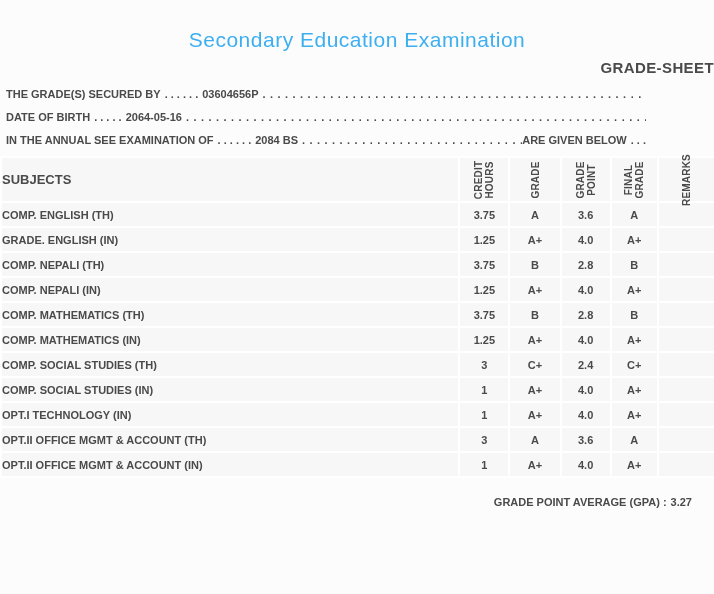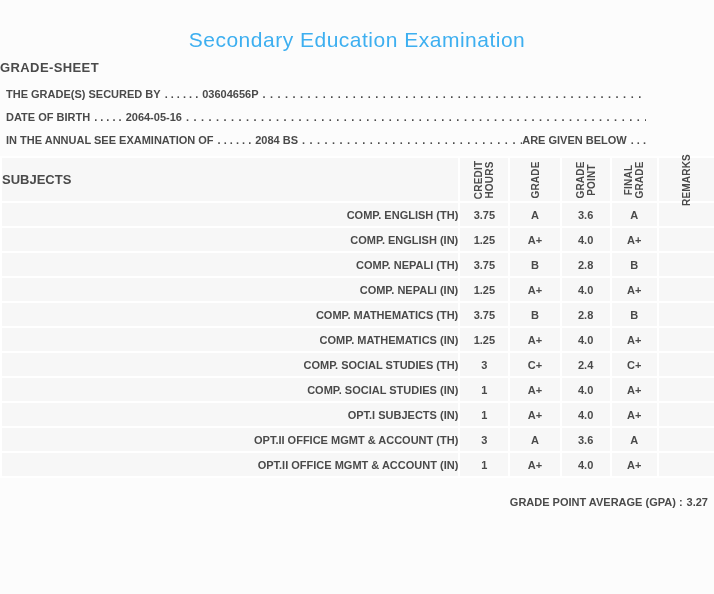--- a/index.html
+++ b/index.html
@@ -16,22 +16,22 @@
     margin-top: 28px;
     text-align: center;
     font-size: 21px;
     font-weight: 400;
     letter-spacing: 0.5px;
     line-height: 24px;
     color: #3daff0;
   }
   .subtitle {
     margin-top: 9px;
-    text-align: left;
-    font-size: 13px;
+    text-align: right;
+    font-size: 15px;
     font-weight: 700;
     letter-spacing: 0.4px;
     line-height: 14px;
     color: #4a4a4a;
   }
 
   .info-lines { margin-left: 6px; width: 640px; }
   .info-line {
     display: flex;
     align-items: center;
@@ -78,30 +78,30 @@
     left: 50%; top: 50%;
     transform: translate(-50%, -50%) rotate(-90deg);
     font-size: 10px;
     line-height: 11px;
     white-space: pre-line;
     text-align: center;
     width: max-content;
     letter-spacing: 0.2px;
   }
   td.subject-cell {
-    text-align: right;
+    text-align: left;
     padding-left: 6px;
     height: 23px;
   }
   td.val-cell { text-align: center; height: 23px; }
 
   .footer {
     margin-top: 18px;
     text-align: right;
-    padding-right: 6px;
+    padding-right: 22px;
     font-size: 11px;
     font-weight: 700;
     color: #4a4a4a;
   }
   .footer .gpa-value { margin-left: 4px; }
 </style>
 </head>
 <body>
 
 <div class="page">
@@ -167,21 +167,21 @@
     <tbody>
         <tr>
           <td class="subject-cell">COMP. ENGLISH (TH)</td>
           <td class="val-cell">3.75</td>
           <td class="val-cell">A</td>
           <td class="val-cell">3.6</td>
           <td class="val-cell">A</td>
           <td class="val-cell"></td>
         </tr>
         <tr>
-          <td class="subject-cell">COMP. ENGLISH (IN)</td>
+          <td class="subject-cell">GRADE. ENGLISH (IN)</td>
           <td class="val-cell">1.25</td>
           <td class="val-cell">A+</td>
           <td class="val-cell">4.0</td>
           <td class="val-cell">A+</td>
           <td class="val-cell"></td>
         </tr>
         <tr>
           <td class="subject-cell">COMP. NEPALI (TH)</td>
           <td class="val-cell">3.75</td>
           <td class="val-cell">B</td>
@@ -223,21 +223,21 @@
         </tr>
         <tr>
           <td class="subject-cell">COMP. SOCIAL STUDIES (IN)</td>
           <td class="val-cell">1</td>
           <td class="val-cell">A+</td>
           <td class="val-cell">4.0</td>
           <td class="val-cell">A+</td>
           <td class="val-cell"></td>
         </tr>
         <tr>
-          <td class="subject-cell">OPT.I SUBJECTS (IN)</td>
+          <td class="subject-cell">OPT.I TECHNOLOGY (IN)</td>
           <td class="val-cell">1</td>
           <td class="val-cell">A+</td>
           <td class="val-cell">4.0</td>
           <td class="val-cell">A+</td>
           <td class="val-cell"></td>
         </tr>
         <tr>
           <td class="subject-cell">OPT.II OFFICE MGMT &amp; ACCOUNT (TH)</td>
           <td class="val-cell">3</td>
           <td class="val-cell">A</td>

